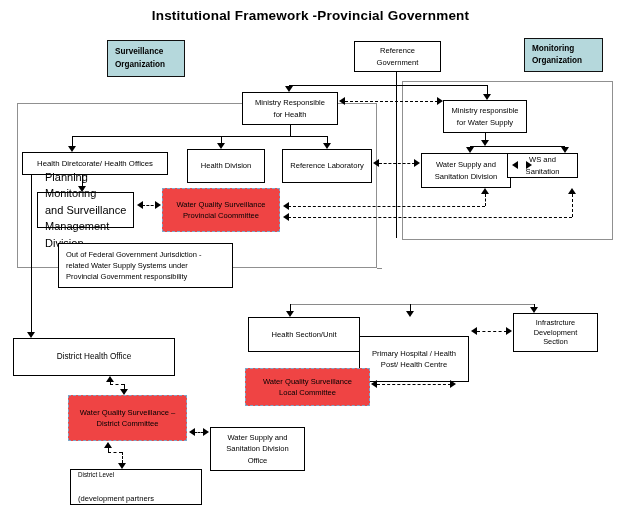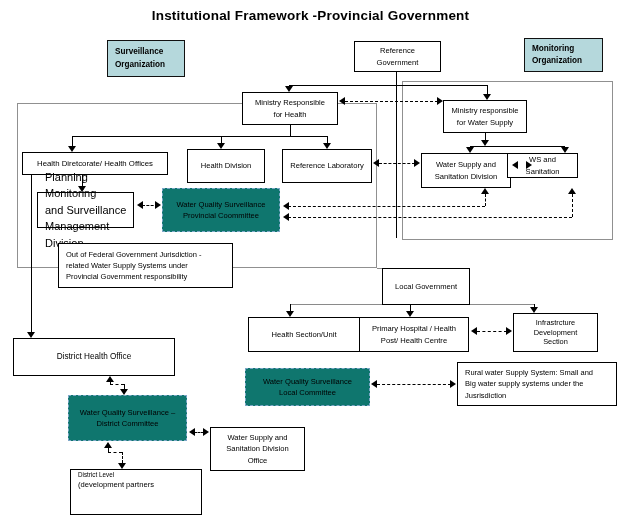--- a/index.html
+++ b/index.html
@@ -5,21 +5,21 @@
   html,body{margin:0;padding:0;background:#fff;}
   #page{position:relative;width:621px;height:516px;background:#fff;
         font-family:"Liberation Sans", sans-serif;color:#000;overflow:hidden;text-decoration:underline;}
   #title{position:absolute;left:0;top:8px;width:621px;text-align:center;
          font-size:13.5px;font-weight:bold;letter-spacing:.2px;}
   .node{position:absolute;box-sizing:border-box;border:1.5px solid #000;background:#fff;
         display:flex;flex-direction:column;justify-content:center;align-items:center;
         font-size:7.6px;line-height:1.5;text-align:center;z-index:3;}
   .node span{display:block;}
   .leftal{align-items:flex-start;text-align:left;padding-left:7px;padding-right:3px;}
-  .dashbox{border:1.4px dashed #7da7c8;background:#0f766e;}
+  .dashbox{border:1.4px dashed #7da7c8;background:#ef4444;}
   .teal{background:#b5d8dc;border:1.6px solid #111;font-weight:bold;font-size:8.2px;
         align-items:flex-start;text-align:left;padding-left:7px;}
   .cont{position:absolute;box-sizing:border-box;border:1px solid #909090;z-index:1;}
   .lh,.lv,.dh,.dv{position:absolute;z-index:2;}
   .lh{height:0;border-top:1.3px solid #000;}
   .lv{width:0;border-left:1.3px solid #000;}
   .gh{border-top:1px solid #8a8a8a;}
   .dh{height:0;border-top:1.3px dashed #000;}
   .dv{width:0;border-left:1.3px dashed #000;}
   .ar{position:absolute;width:0;height:0;z-index:4;}
@@ -88,58 +88,50 @@
     <span>WS and</span>
       <span>Sanitation</span>
   </div>
 
   <div class="node leftal" style="left:58px;top:243px;width:175px;height:45px;font-size:7.5px">
     <span>Out of Federal Government Jurisdiction -</span>
       <span>related Water Supply Systems under</span>
       <span>Provincial Government responsibility</span>
   </div>
 
-  <div class="node" style="left:382px;top:268px;width:88px;height:37px">
-    <span>Local Government</span>
-  </div>
   <div class="node" style="left:248px;top:317px;width:112px;height:35px">
     <span>Health Section/Unit</span>
   </div>
-  <div class="node" style="left:359px;top:317px;width:110px;height:35px">
+  <div class="node" style="left:359px;top:336px;width:110px;height:46px">
     <span>Primary Hospital / Health</span>
       <span>Post/ Health Centre</span>
   </div>
   <div class="node" style="left:513px;top:313px;width:85px;height:39px;font-size:7.4px;line-height:1.35">
     <span>Infrastrcture</span>
       <span>Development</span>
       <span>Section</span>
   </div>
   <div class="node dashbox" style="left:245px;top:368px;width:125px;height:38px">
     <span>Water Quality Surveillance</span>
       <span>Local Committee</span>
   </div>
-  <div class="node leftal" style="left:457px;top:362px;width:160px;height:44px;font-size:7.5px">
-    <span>Rural water Supply System: Small and</span>
-      <span>Big water supply systems under the</span>
-      <span>Jusrisdiction</span>
-  </div>
 
   <div class="node" style="left:13px;top:338px;width:162px;height:38px;font-size:8.2px">
     <span>District Health Office</span>
   </div>
   <div class="node dashbox" style="left:68px;top:395px;width:119px;height:46px">
     <span>Water Quality Surveillance –</span>
       <span>District Committee</span>
   </div>
   <div class="node" style="left:210px;top:427px;width:95px;height:44px">
     <span>Water Supply and</span>
       <span>Sanitation  Division</span>
       <span>Office</span>
   </div>
-  <div class="node leftal" style="left:70px;top:469px;width:132px;height:46px;justify-content:flex-start;">
+  <div class="node leftal" style="left:70px;top:469px;width:132px;height:36px;justify-content:space-between;">
     <span class="small1">District Level</span>
       <span>(development partners</span>
   </div>
 
   <div class="lv" style="left:396px;top:72px;height:13px"></div>
   <div class="lh" style="left:289px;top:85px;width:198px"></div>
   <div class="lv" style="left:289px;top:85px;height:3px"></div>
   <div class="ar ad" style="left:285px;top:86px"></div>
   <div class="lv" style="left:487px;top:85px;height:10px"></div>
   <div class="ar ad" style="left:483px;top:94px"></div>

